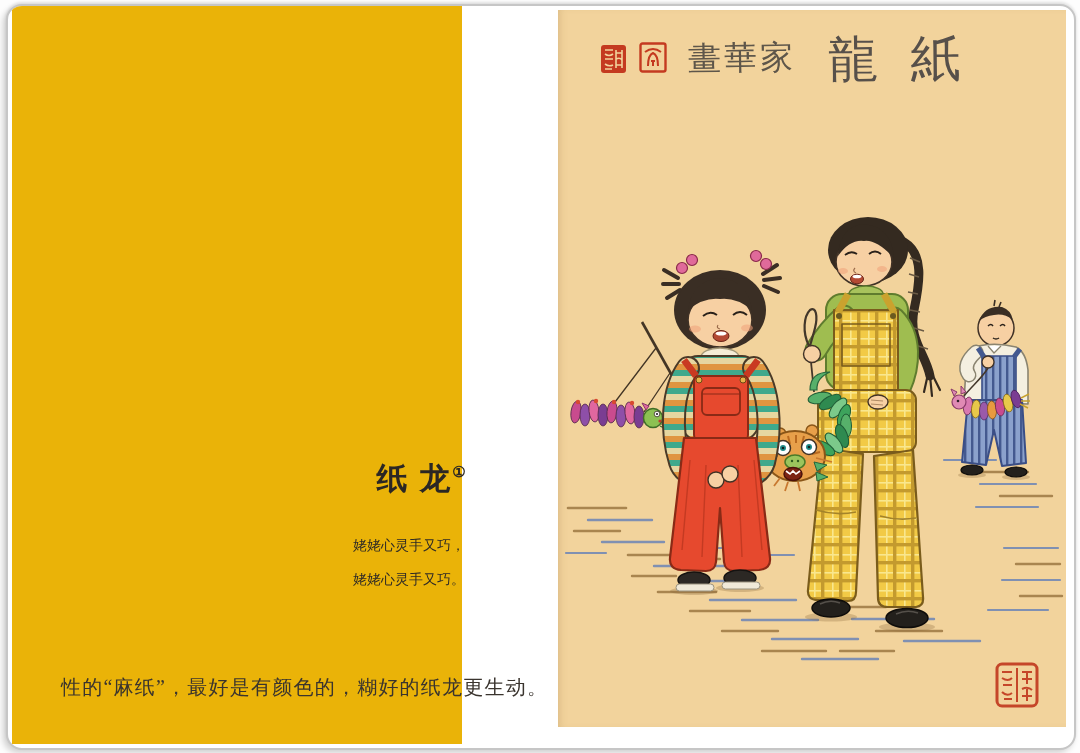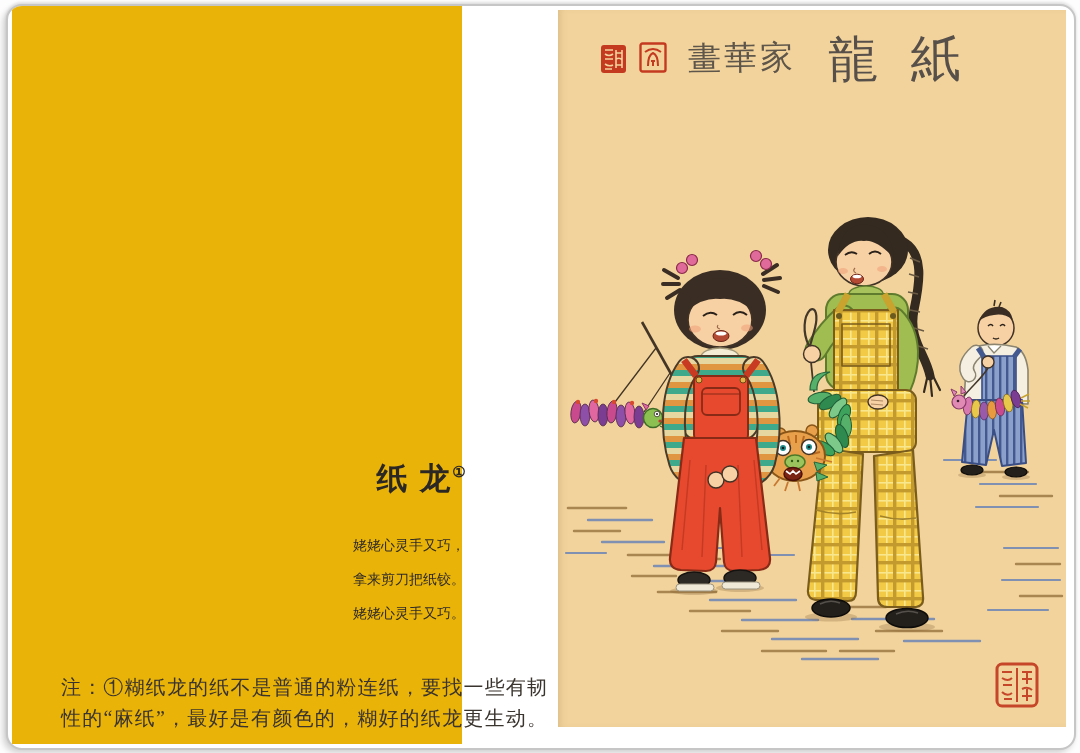--- a/index.html
+++ b/index.html
@@ -31,25 +31,23 @@
 </head>
 <body>
 
 <div class="stage">
   <div class="card">
 
     <div class="left-page">
       <div class="poem-title"><span>纸 龙</span><sup>①</sup></div>
       <div class="poem">
         <div>姥姥心灵手又巧，</div>
-        <div>拿来剪刀把纸铰。</div>
         <div>姥姥心灵手又巧。</div>
       </div>
       <div class="footnote">
-        <div class="fline">注：①糊纸龙的纸不是普通的粉连纸，要找一些有韧</div>
         <div class="fline">性的“麻纸”，最好是有颜色的，糊好的纸龙更生动。</div>
       </div>
     </div>
 
     <div class="right-page">
 
       <svg class="illu" viewBox="0 0 508 717">
         <defs>
           <pattern id="stripes" width="20" height="18" patternUnits="userSpaceOnUse">
             <rect width="20" height="6" y="0" fill="#3fa98c"></rect>

